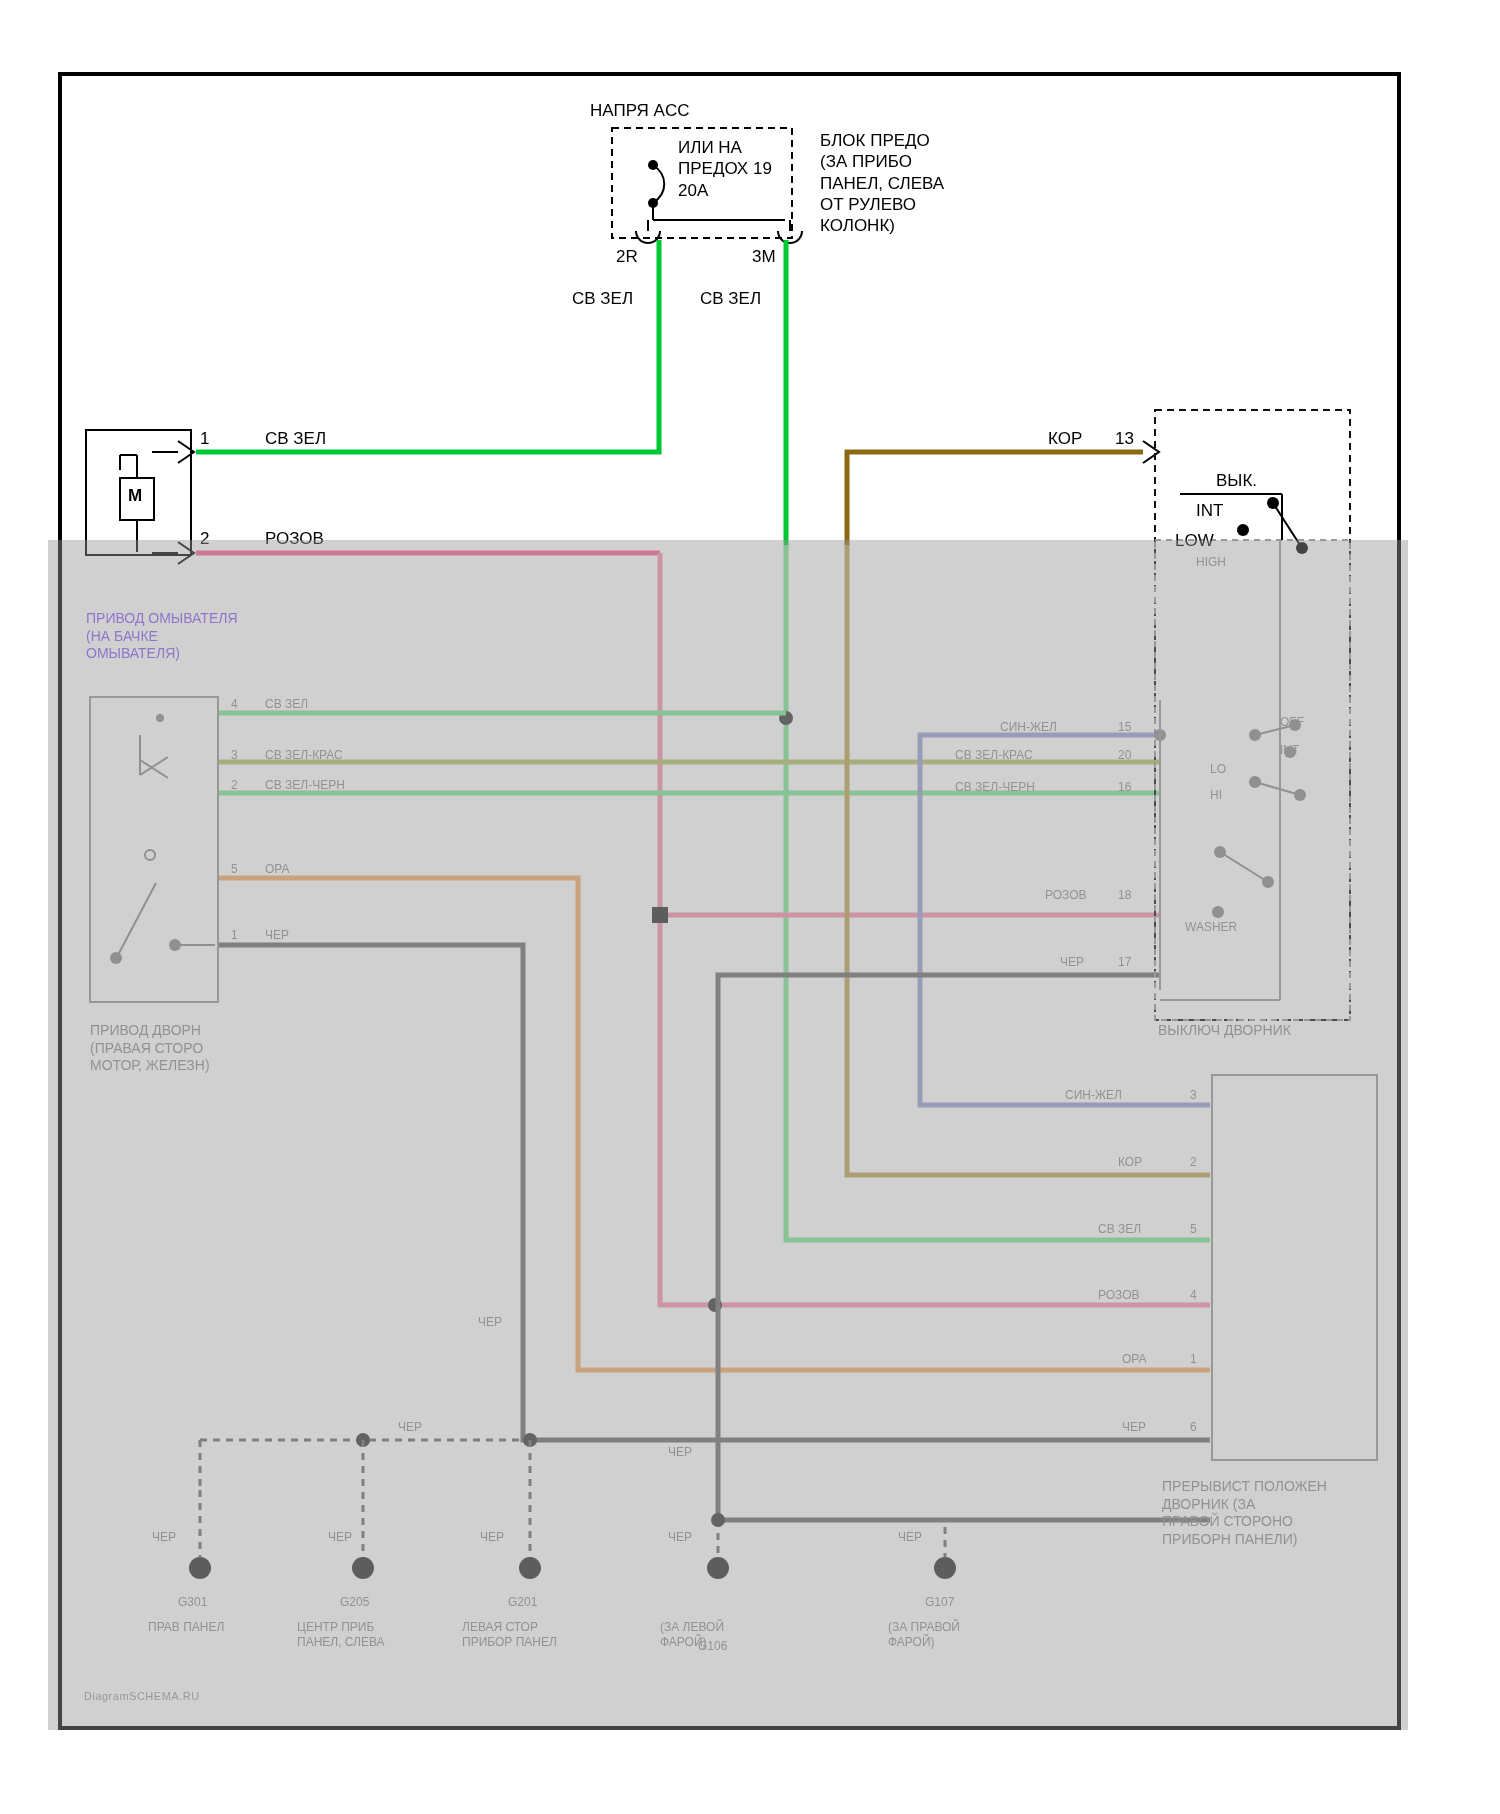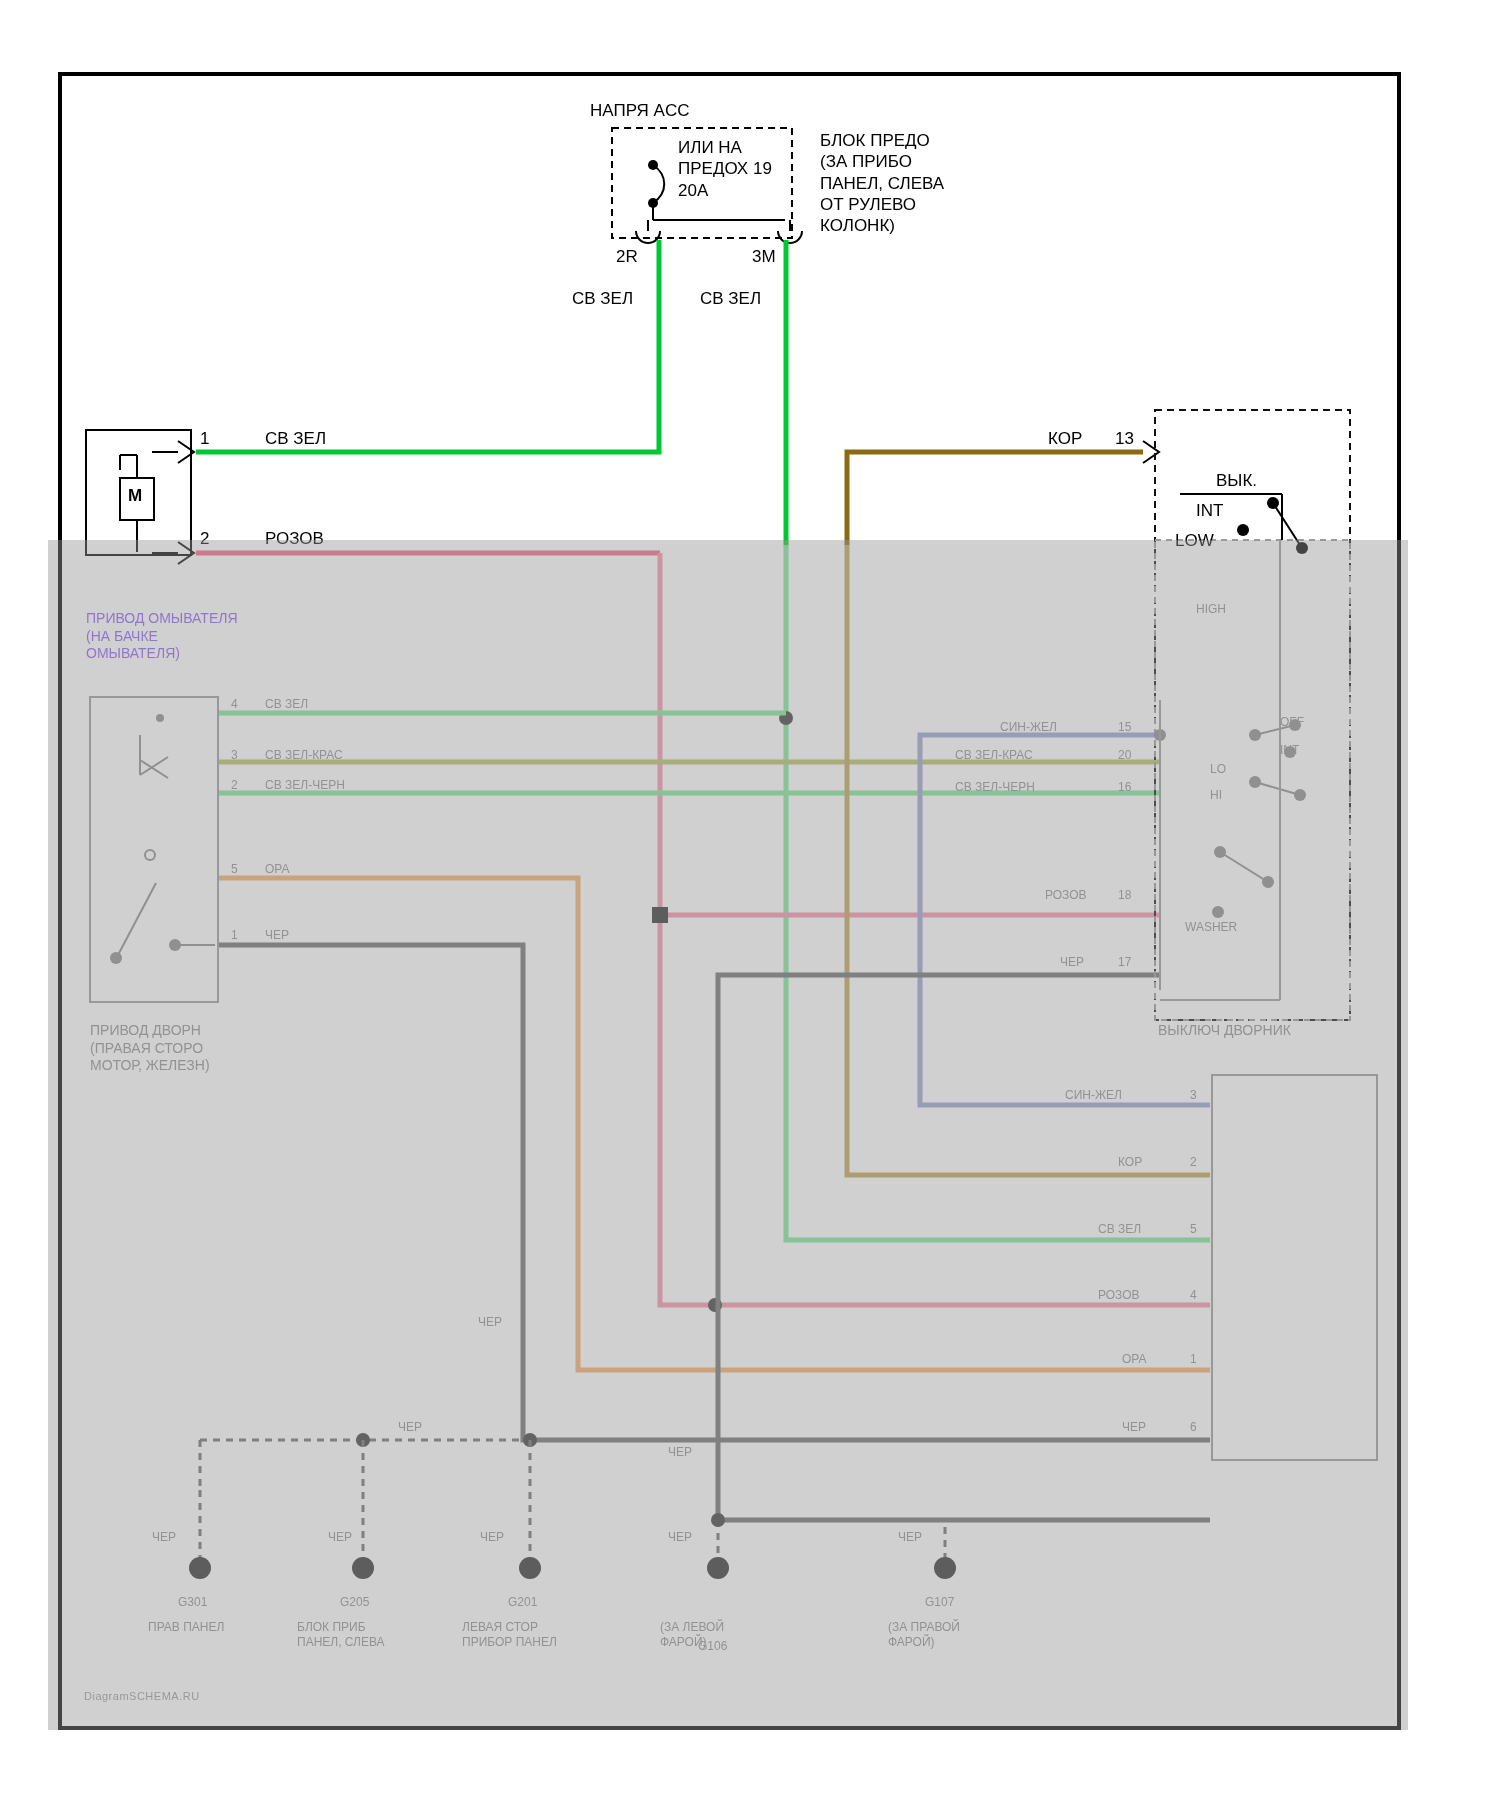--- a/index.html
+++ b/index.html
@@ -227,21 +227,21 @@
   <div class="lbl tiny faded2" style="left:265px; top:928px;">ЧЕР</div>
   <div class="lbl small faded2" style="left:90px; top:1022px;">ПРИВОД ДВОРН
 (ПРАВАЯ СТОРО
 МОТОР, ЖЕЛЕЗН)</div>
 
   <div class="lbl" style="left:1048px; top:428px;">КОР</div>
   <div class="lbl" style="left:1115px; top:428px;">13</div>
   <div class="lbl" style="left:1216px; top:470px;">ВЫК.</div>
   <div class="lbl" style="left:1196px; top:500px;">INT</div>
   <div class="lbl" style="left:1175px; top:530px;">LOW</div>
-  <div class="lbl tiny faded2" style="left:1196px; top:555px;margin-top:47px;">HIGH</div>
+  <div class="lbl tiny faded2" style="left:1196px; top:555px;">HIGH</div>
 
   <div class="lbl tiny faded2" style="left:1280px; top:715px;">OFF</div>
   <div class="lbl tiny faded2" style="left:1280px; top:743px;">INT</div>
   <div class="lbl tiny faded2" style="left:1210px; top:762px;">LO</div>
   <div class="lbl tiny faded2" style="left:1210px; top:788px;">HI</div>
 
   <div class="lbl tiny faded2" style="left:1000px; top:720px;">СИН-ЖЕЛ</div>
   <div class="lbl tiny faded2" style="left:1118px; top:720px;">15</div>
   <div class="lbl tiny faded2" style="left:955px; top:748px;">СВ ЗЕЛ-КРАС</div>
   <div class="lbl tiny faded2" style="left:1118px; top:748px;">20</div>
@@ -259,34 +259,38 @@
   <div class="lbl tiny faded2" style="left:1118px; top:1155px;">КОР</div>
   <div class="lbl tiny faded2" style="left:1190px; top:1155px;">2</div>
   <div class="lbl tiny faded2" style="left:1098px; top:1222px;">СВ ЗЕЛ</div>
   <div class="lbl tiny faded2" style="left:1190px; top:1222px;">5</div>
   <div class="lbl tiny faded2" style="left:1098px; top:1288px;">РОЗОВ</div>
   <div class="lbl tiny faded2" style="left:1190px; top:1288px;">4</div>
   <div class="lbl tiny faded2" style="left:1122px; top:1352px;">ОРА</div>
   <div class="lbl tiny faded2" style="left:1190px; top:1352px;">1</div>
   <div class="lbl tiny faded2" style="left:1122px; top:1420px;">ЧЕР</div>
   <div class="lbl tiny faded2" style="left:1190px; top:1420px;">6</div>
+  <div class="lbl small faded2" style="left:1162px; top:1478px;">ПРЕРЫВИСТ ПОЛОЖЕН
+ДВОРНИК (ЗА
+ПРАВОЙ СТОРОНО
+ПРИБОРН ПАНЕЛИ)</div>
 
   <div class="lbl tiny faded2" style="left:478px; top:1315px;">ЧЕР</div>
   <div class="lbl tiny faded2" style="left:398px; top:1420px;">ЧЕР</div>
   <div class="lbl tiny faded2" style="left:668px; top:1445px;">ЧЕР</div>
   <div class="lbl tiny faded2" style="left:668px; top:1530px;">ЧЕР</div>
   <div class="lbl tiny faded2" style="left:152px; top:1530px;">ЧЕР</div>
   <div class="lbl tiny faded2" style="left:328px; top:1530px;">ЧЕР</div>
   <div class="lbl tiny faded2" style="left:898px; top:1530px;">ЧЕР</div>
   <div class="lbl tiny faded2" style="left:480px; top:1530px;">ЧЕР</div>
 
   <div class="lbl tiny faded2" style="left:178px; top:1595px;">G301</div>
   <div class="lbl tiny faded2" style="left:148px; top:1620px;">ПРАВ ПАНЕЛ</div>
   <div class="lbl tiny faded2" style="left:340px; top:1595px;">G205</div>
-  <div class="lbl tiny faded2" style="left:297px; top:1620px;">БЛОК ПРИБ
+  <div class="lbl tiny faded2" style="left:297px; top:1620px;">ЦЕНТР ПРИБ
 ПАНЕЛ, СЛЕВА</div>
   <div class="lbl tiny faded2" style="left:508px; top:1595px;">G201</div>
   <div class="lbl tiny faded2" style="left:462px; top:1620px;">ЛЕВАЯ СТОР
 ПРИБОР ПАНЕЛ</div>
   <div class="lbl tiny faded2" style="left:698px; top:1595px;margin-top:44px;">G106</div>
   <div class="lbl tiny faded2" style="left:660px; top:1620px;">(ЗА ЛЕВОЙ
 ФАРОЙ)</div>
   <div class="lbl tiny faded2" style="left:925px; top:1595px;">G107</div>
   <div class="lbl tiny faded2" style="left:888px; top:1620px;">(ЗА ПРАВОЙ
 ФАРОЙ)</div>

